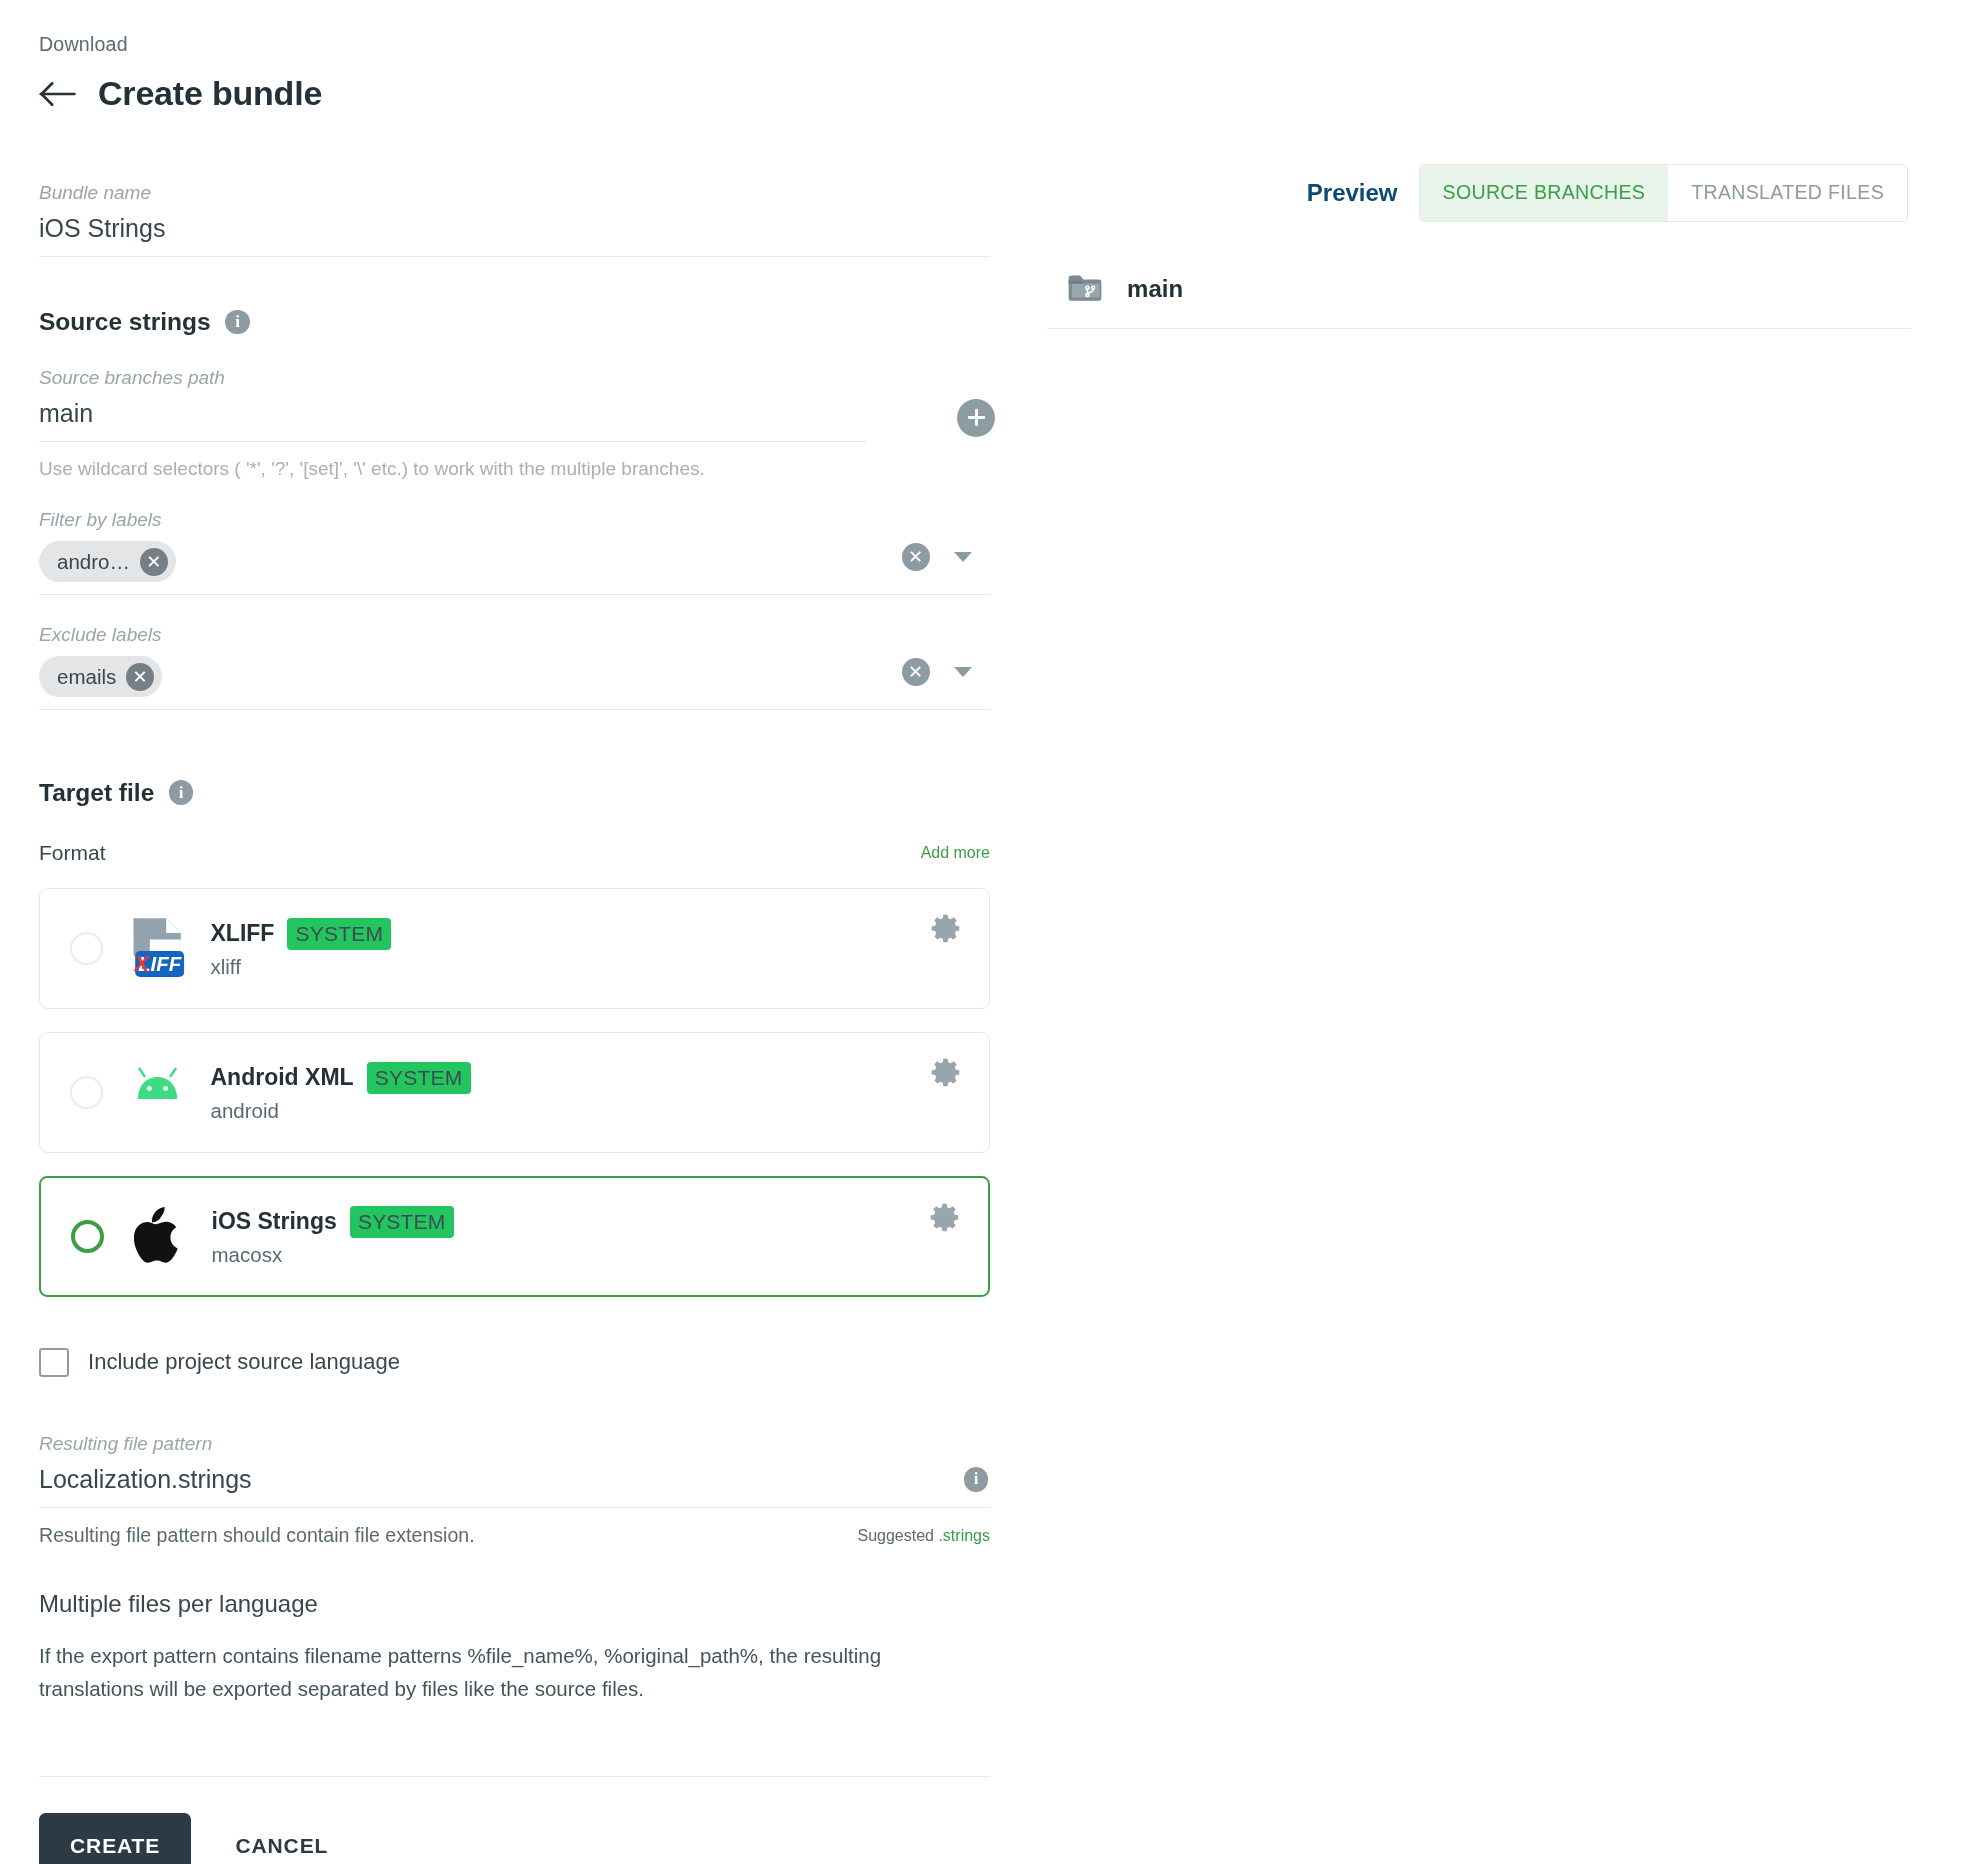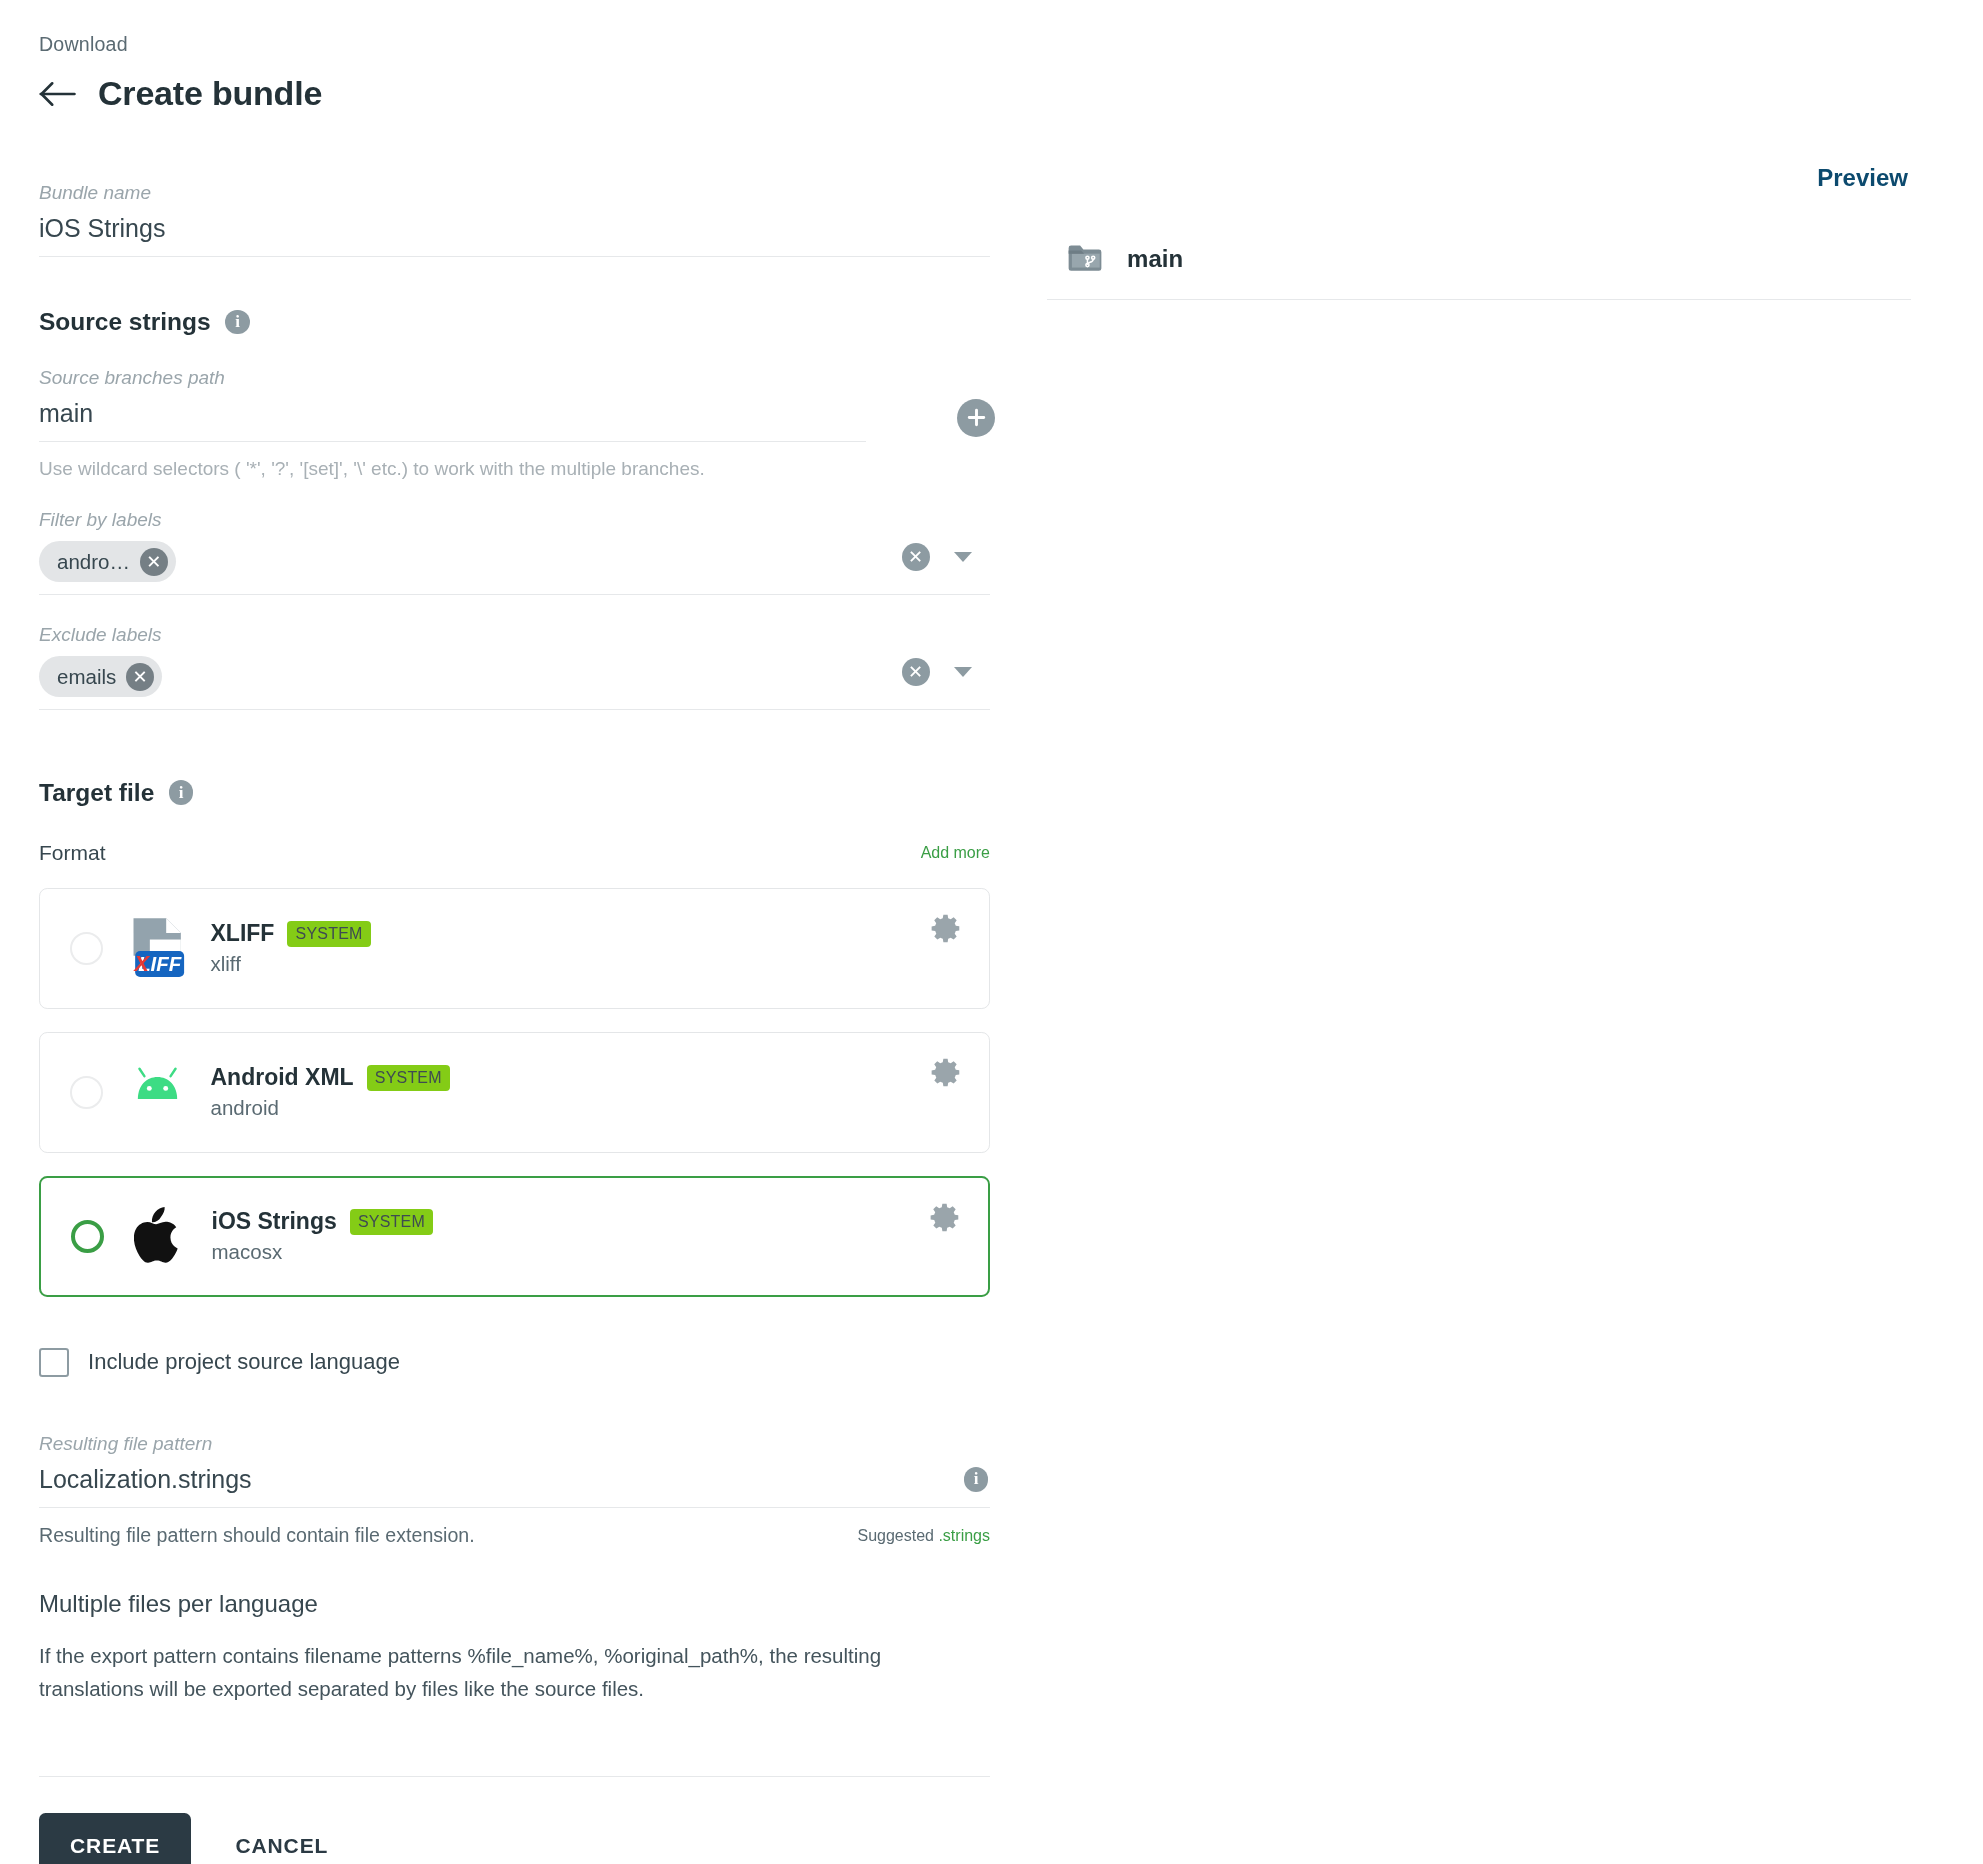--- a/index.html
+++ b/index.html
@@ -160,22 +160,22 @@
   .fmt-card.selected .radio { border: 4.9px solid #3a9e45; }
   .fmt-icon {
     width: 64px; height: 70px; flex:0 0 auto;
     display:flex; align-items:center; justify-content:center;
     margin-right: 21px;
   }
   .fmt-texts { display:flex; flex-direction:column; gap: 4.9px; }
   .fmt-name-row { display:flex; align-items:center; gap: 13px; }
   .fmt-name { font-size: 23px; font-weight:bold; color:#243238; }
   .sys-badge {
-    background:#84cc16; color:#3e4b52;
-    font-size: 16px; border-radius: 4.1px;
+    background:#22c55e; color:#3e4b52;
+    font-size: 21px; border-radius: 4.1px;
     padding: 4.1px 8.2px; letter-spacing: 0.2px; text-align: center;
   }
   .fmt-sub { font-size: 20.5px; color:#5a6a72; }
   .gear {
     position:absolute; right: 28px; top: 24.5px;
     width: 31px; height:31px; cursor:pointer;
   }
 
   .checkbox-row {
     display:flex; align-items:center; gap: 19.6px;
@@ -440,20 +440,24 @@
     <div class="actions">
       <button class="btn-create">CREATE</button>
       <button class="btn-cancel">CANCEL</button>
     </div>
 
   </div>
 
   <div class="right-col">
     <div class="preview-head">
       <span class="preview-title">Preview</span>
+      <span class="seg">
+        <span class="seg-btn active">SOURCE BRANCHES</span>
+        <span class="seg-btn">TRANSLATED FILES</span>
+      </span>
     </div>
 
     <div class="tree">
       <div class="tree-row">
         <span>
           <svg width="36" height="29.5" viewBox="0 0 44 36">
             <path d="M2 6 a3 3 0 0 1 3-3 H16 l4 5 H39 a3 3 0 0 1 3 3 V31 a3 3 0 0 1-3 3 H5 a3 3 0 0 1-3-3 Z" fill="#7d8c94"></path>
             <path d="M6 13 H40 V30 H6 Z" fill="#98a6ad"></path>
             <path d="M2 9 H17 L21 13 H2 Z" fill="#6e7d85"></path>
             <g stroke="#ffffff" stroke-width="1.9" fill="none" stroke-linecap="round">

